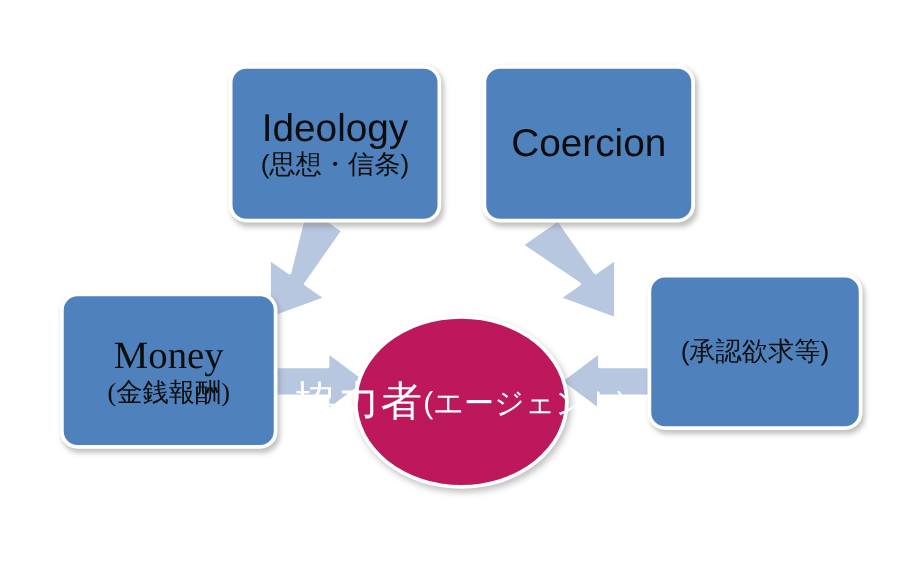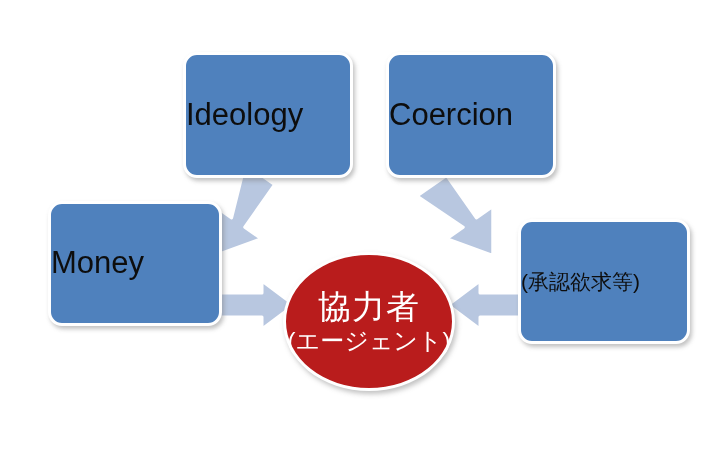--- a/index.html
+++ b/index.html
@@ -38,21 +38,21 @@
   .node-box {
     position: absolute;
     z-index: 3;
     box-sizing: border-box;
     background: #4f81bd;
     border: 3px solid #ffffff;
     border-radius: 14px;
     box-shadow: 2px 3px 4px rgba(120,120,120,0.45);
     display: flex;
     flex-direction: column;
-    align-items: flex-start;
+    align-items: center;
     justify-content: center;
     color: #0d0d0d;
     text-align: center;
     line-height: 1.05;
   }
   .node-title {
     font-size: 31px;
     letter-spacing: 0px;
     color: #0d0d0d;
     white-space: nowrap;
@@ -71,46 +71,46 @@
     height: 126px;
   }
   #box-coercion {
     left: 386px;
     top: 52px;
     width: 170px;
     height: 126px;
   }
   #box-money {
     left: 48px;
-    top: 201px;
+    top: 234px;
     width: 174px;
     height: 125px;
+    font-family: Liberation Serif, serif;
   }
   #box-ego {
     left: 518px;
     top: 219px;
     width: 172px;
     height: 125px;
   }
 
   
   #center-circle {
     position: absolute;
     z-index: 3;
     left: 283px;
     top: 252px;
     width: 172px;
     height: 139px;
     box-sizing: border-box;
-    background: #b91c1c;
+    background: #be185d;
     border: 3px solid #ffffff;
     border-radius: 50%;
     box-shadow: 2px 3px 5px rgba(120,120,120,0.45);
     display: flex;
-    flex-direction: column;
     align-items: center;
     justify-content: center;
     text-align: center;
     line-height: 1.05;
   }
   #center-circle .center-title {
     font-size: 33px;
     color: #ffffff;
     white-space: nowrap;
     letter-spacing: 1px;
@@ -141,28 +141,30 @@
       <polygon points="0,12 44,12 44,0 76,24 44,48 44,36 0,36" fill="#b8c7e0" stroke="#ffffff" stroke-width="3" stroke-linejoin="round"></polygon>
     </g>
 
     <g transform="translate(452,281)">
       <polygon points="72,12 28,12 28,0 -4,24 28,48 28,36 72,36" fill="#b8c7e0" stroke="#ffffff" stroke-width="3" stroke-linejoin="round"></polygon>
     </g>
   </svg>
 
   <div id="box-ideology" class="node-box">
     <div class="node-title">Ideology</div>
+    <div class="node-sub">(思想・信条)</div>
   </div>
 
   <div id="box-coercion" class="node-box">
     <div class="node-title">Coercion</div>
   </div>
 
   <div id="box-money" class="node-box">
     <div class="node-title">Money</div>
+    <div class="node-sub">(金銭報酬)</div>
   </div>
 
   <div id="box-ego" class="node-box">
     <div class="node-sub">(承認欲求等)</div>
   </div>
 
   <div id="center-circle">
     <div class="center-title">協力者</div>
     <div class="center-sub">(エージェント)</div>
   </div>

